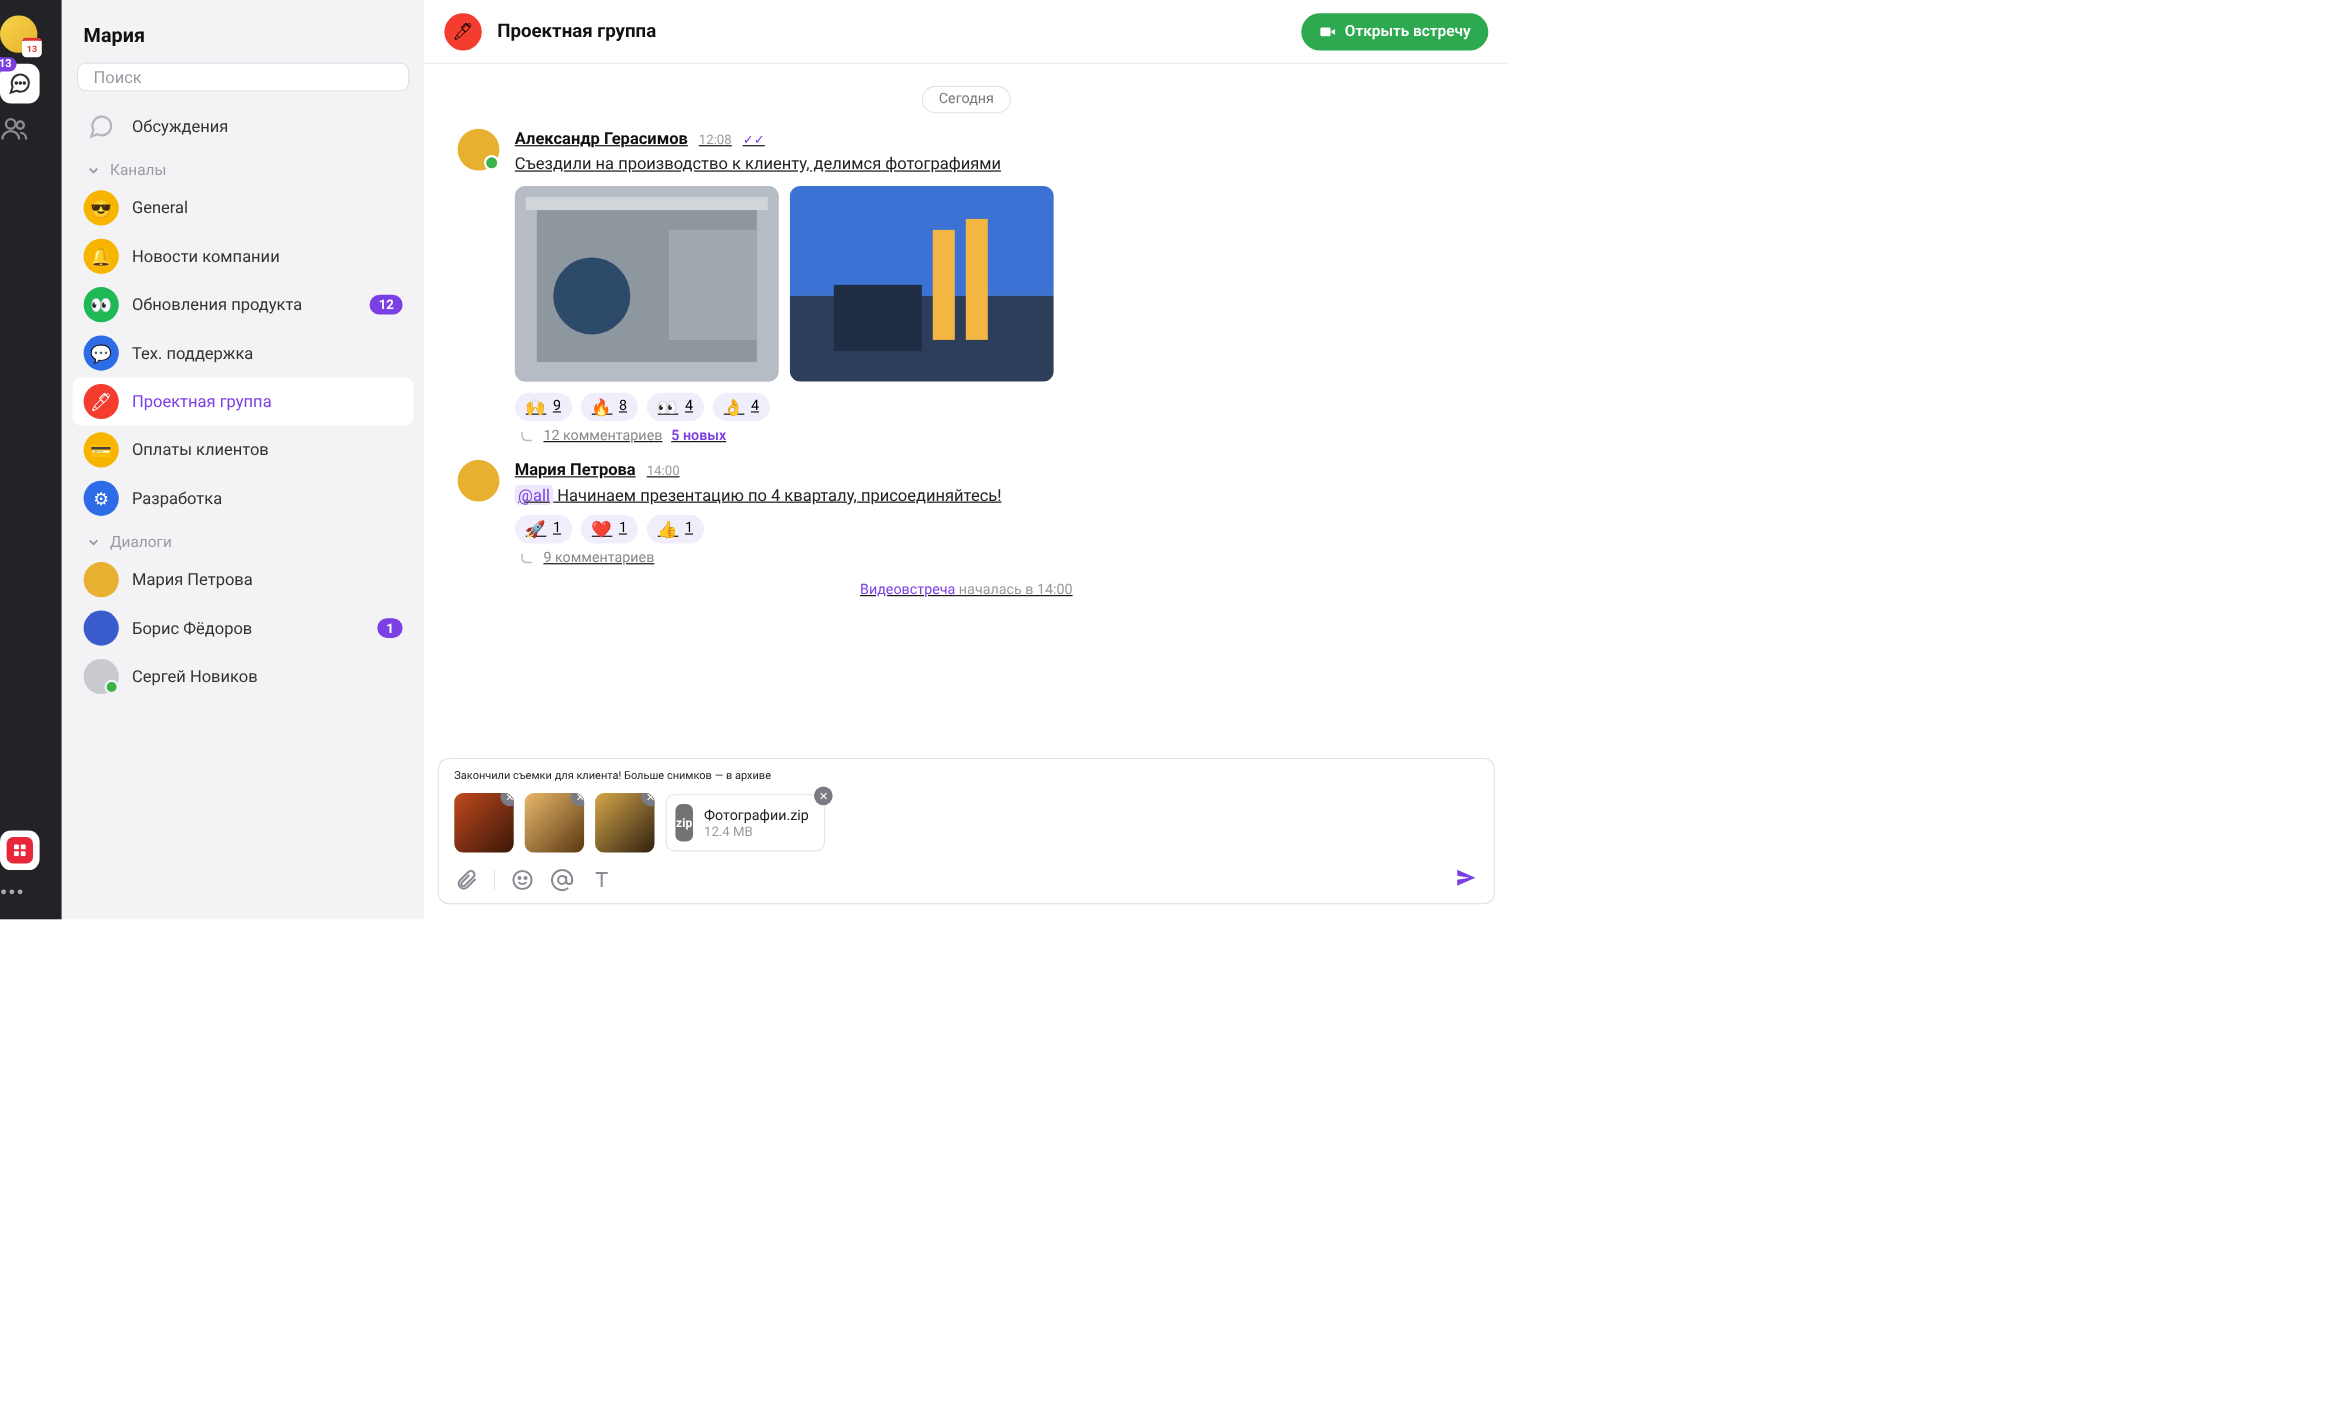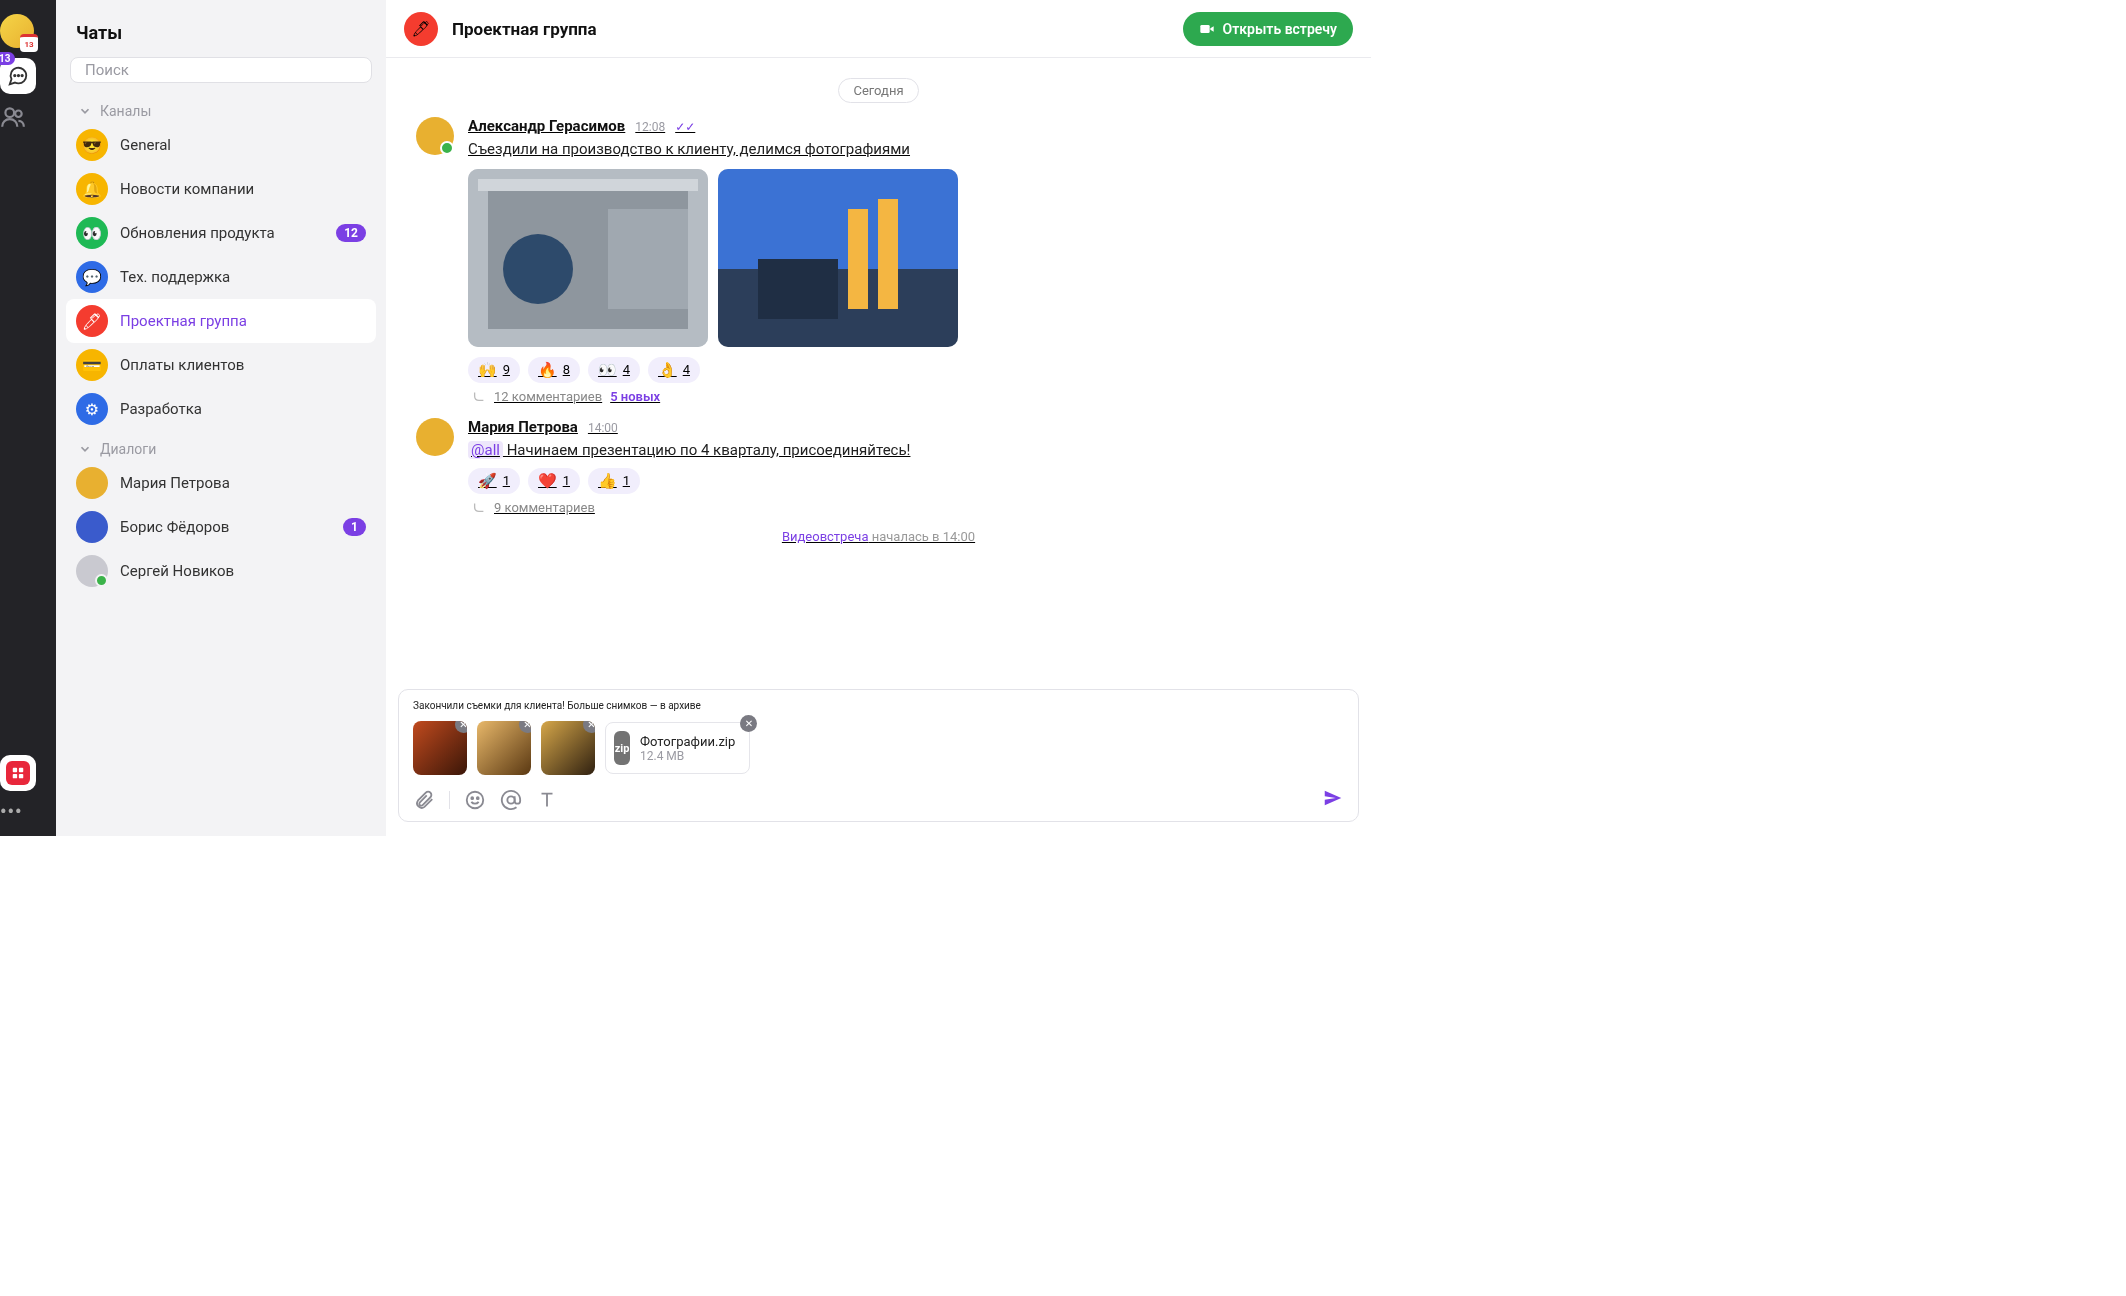--- a/index.html
+++ b/index.html
@@ -121,25 +121,33 @@
           <rect x="9" y="2" width="5" height="5" rx="1"></rect>
           <rect x="2" y="9" width="5" height="5" rx="1"></rect>
           <rect x="9" y="9" width="5" height="5" rx="1"></rect>
         </svg>
       </div>
   </div>
   <div class="rail-more">•••</div>
 </div>
 
 <div class="sidebar">
-  <h1>Чаты</h1>
+  <h1>Мария</h1>
   <div class="search">
     <input type="text" placeholder="Поиск" style="">
   </div>
 
+  <div class="side-row">
+    <div class="icon muted-icon">
+        <svg viewBox="0 0 24 24" width="24" height="24" fill="none" stroke="currentColor" stroke-width="2">
+          <path d="M21 11.5a8.38 8.38 0 0 1-8.5 8.5 8.5 8.5 0 0 1-3.8-.9L3 21l1.9-5.7a8.5 8.5 0 1 1 16.1-3.8z"></path>
+        </svg>
+      </div>
+    <span class="label">Обсуждения</span>
+  </div>
 
   <div class="section-header">
     <svg viewBox="0 0 16 16" fill="none" stroke="currentColor" stroke-width="2">
         <path d="M4 6l4 4 4-4"></path>
       </svg>
     <span>Каналы</span>
   </div>
 
   <div id="channels-list">
       <div class="side-row">

